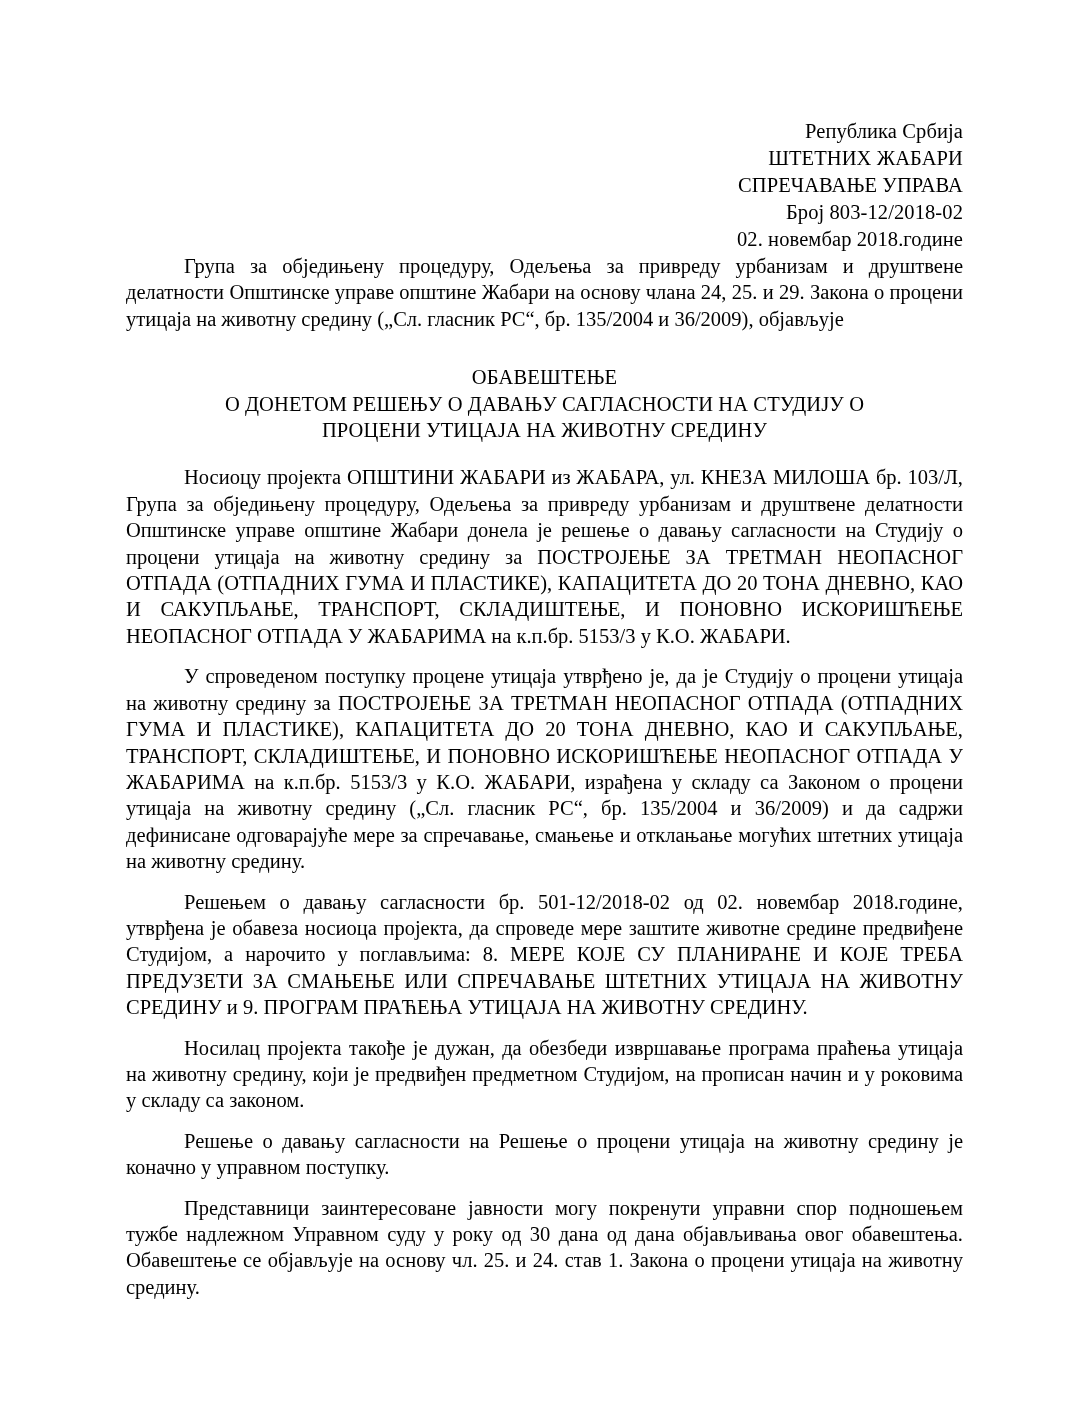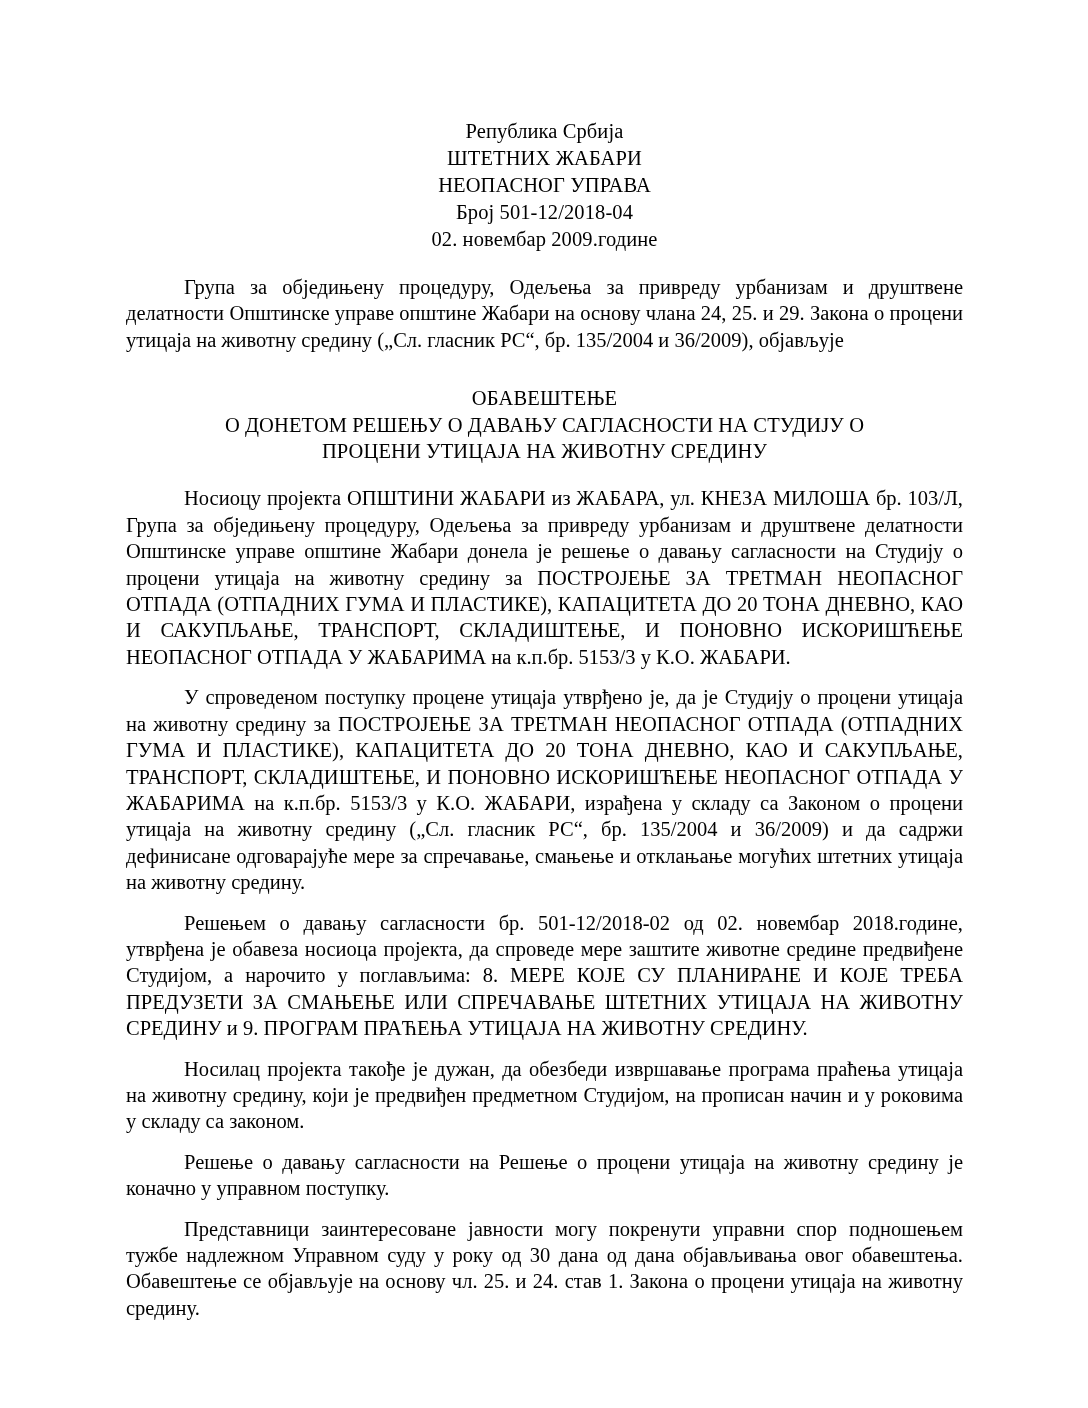--- a/index.html
+++ b/index.html
@@ -22,37 +22,37 @@
     position: absolute;
     left: 126px;
     top: 118px;
     width: 837px;
   }
 
   
   .letterhead {
     font-size: 20.5px;
     line-height: 27px;
-    text-align: center;
+    text-align: right;
     white-space: nowrap;
   }
   .letterhead div { letter-spacing: 0.1px; }
 
   
   .para {
     font-size: 20.5px;
     line-height: 26.4px;
     text-align: justify;
     text-justify: inter-word;
     text-indent: 58px;
     margin: 0;
     hyphens: none;
   }
 
-  .intro-block { margin-top: 21px; }
+  .intro-block { }
 
   
   .title-block {
     margin-top: 32px;
     text-align: center;
     font-size: 20.5px;
     line-height: 26.4px;
   }
   .title-main { letter-spacing: 0.2px; }
   .title-sub  { letter-spacing: 0.1px; }
@@ -63,23 +63,23 @@
 </style>
 </head>
 <body>
 
 <div class="page">
   <div class="content">
 
     <div class="letterhead">
       <div>Република Србија</div>
       <div>ШТЕТНИХ ЖАБАРИ</div>
-      <div>НЕОПАСНОГ УПРАВА</div>
-      <div>Број 501-12/2018-04</div>
-      <div>02. новембар 2009.године</div>
+      <div>СПРЕЧАВАЊЕ УПРАВА</div>
+      <div>Број 803-12/2018-02</div>
+      <div>02. новембар 2018.године</div>
     </div>
 
     <div class="intro-block">
       <p class="para">Група за обједињену процедуру, Одељења за привреду урбанизам и друштвене делатности Општинске управе општине Жабари на основу члана 24, 25. и 29. Закона о процени утицаја на животну средину („Сл. гласник РС“, бр. 135/2004 и 36/2009), објављује</p>
     </div>
 
     <div class="title-block">
       <div class="title-main">ОБАВЕШТЕЊЕ</div>
       <div class="title-sub">О ДОНЕТОМ РЕШЕЊУ О ДАВАЊУ САГЛАСНОСТИ НА СТУДИЈУ О</div>
       <div class="title-sub">ПРОЦЕНИ УТИЦАЈА НА ЖИВОТНУ СРЕДИНУ</div>

